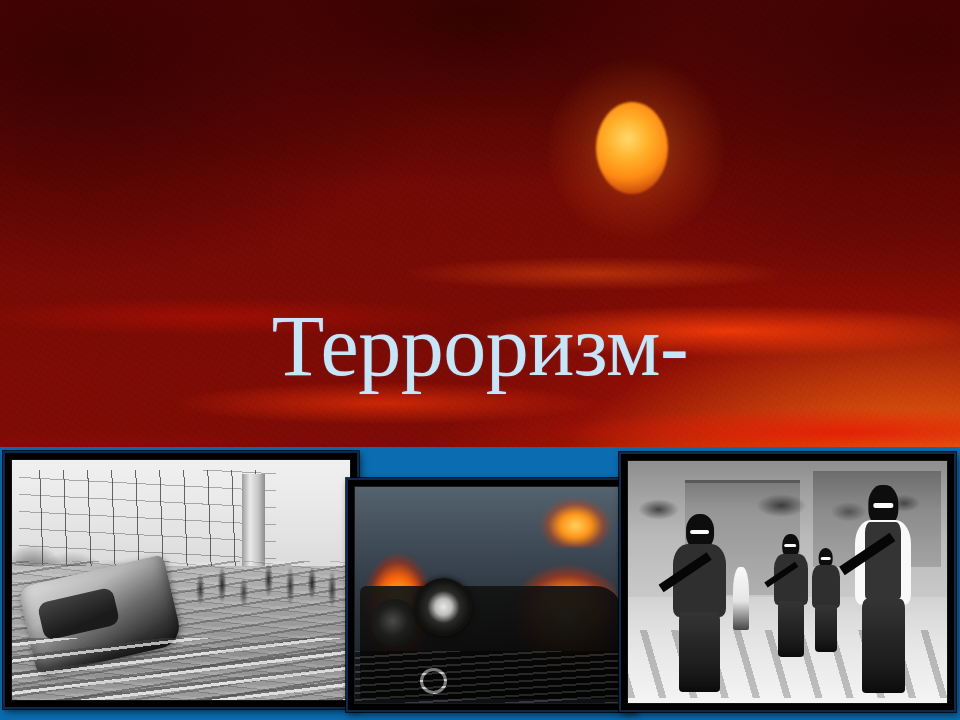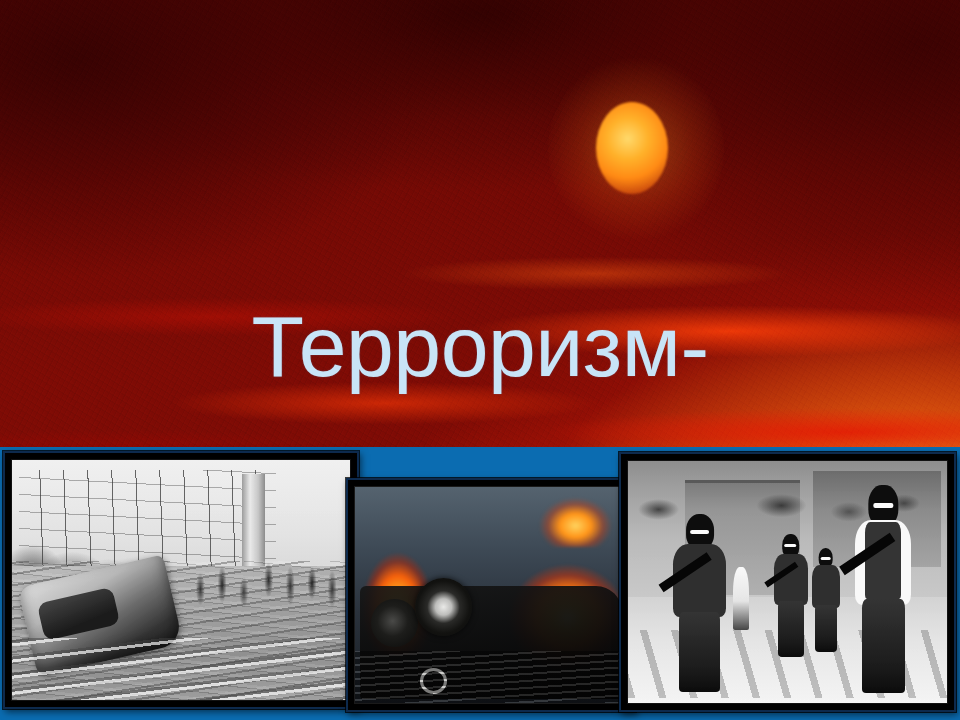--- a/index.html
+++ b/index.html
@@ -5,21 +5,21 @@
   html, body {
     margin: 0;
     padding: 0;
     background: #000;
   }
   #slide {
     position: relative;
     width: 960px;
     height: 720px;
     overflow: hidden;
-    font-family: Liberation Sans, sans-serif;
+    font-family: Liberation Serif, serif;
   }
 
   
   .sky {
     position: absolute;
     inset: 0;
     background-color: #7e0b05;
   }
   .sky-l1 {
     position: absolute; inset: 0;

